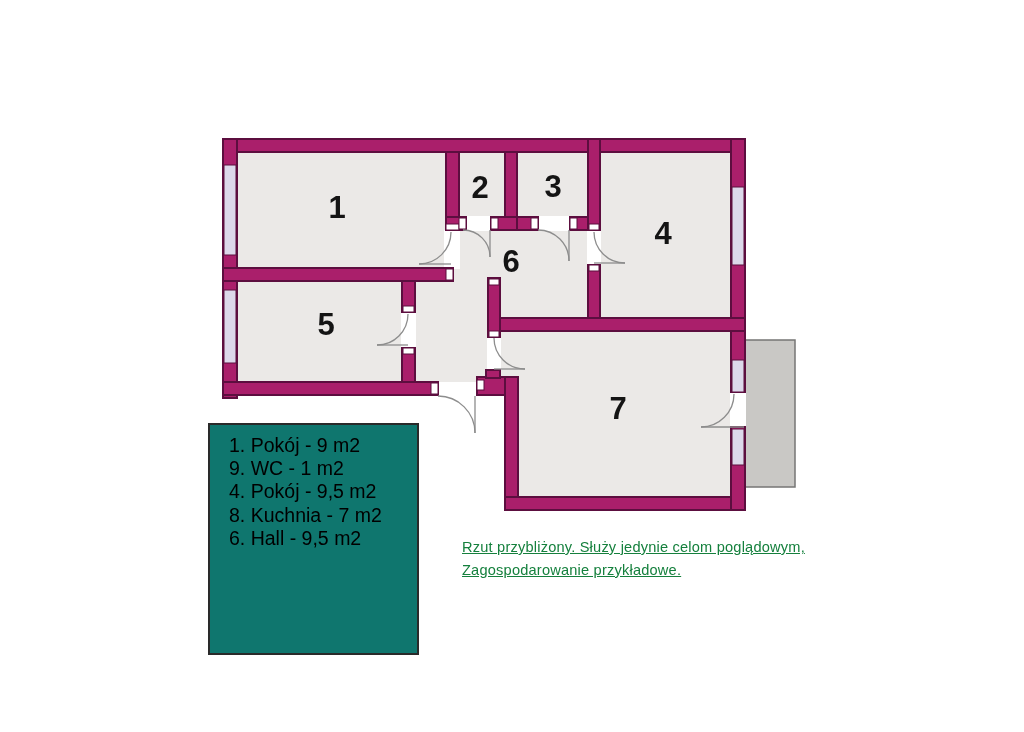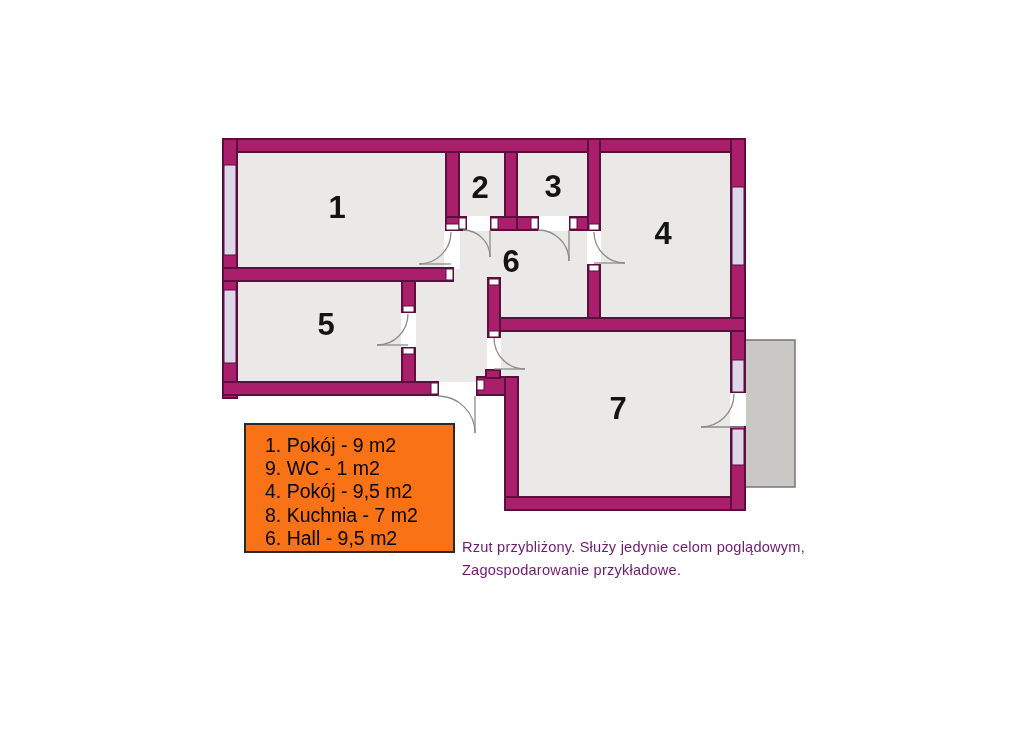--- a/index.html
+++ b/index.html
@@ -14,31 +14,30 @@
   .wall{fill:var(--wall,#AA1F6B);stroke:var(--wall-edge,#5C0E3F);stroke-width:2;}
   .floor{fill:var(--floor,#EBE9E7);stroke:none;}
   .gap{fill:var(--background,#fff);stroke:none;}
   .window{fill:var(--window,#DCD8EA);stroke:var(--wall-edge,#5C0E3F);stroke-width:1;}
   .jamb{fill:#ffffff;stroke:var(--wall-edge,#5C0E3F);stroke-width:1;}
   .arc{fill:none;stroke:var(--door-arc,#8d8d8d);stroke-width:1.3;}
   .leaf{stroke:var(--door-arc,#8d8d8d);stroke-width:1.3;}
   .balcony{fill:var(--balcony,#C9C8C5);stroke:var(--balcony-edge,#767674);stroke-width:1.5;}
   .room-label{font-family:"Liberation Sans",sans-serif;font-weight:bold;font-size:31px;fill:var(--text,#141414);text-anchor:middle;}
   .legend{
-    position:absolute;left:208px;top:423px;width:211px;height:130px;
-    background:#f97316;border:2px solid #2a2a2a;box-sizing:border-box;
+    position:absolute;left:208px;top:423px;width:211px;height:232px;
+    background:#0f766e;border:2px solid #2a2a2a;box-sizing:border-box;
     padding:9px 0 0 19px;
     font-size:19.5px;line-height:23.2px;color:#000;
     white-space:nowrap;
-    margin-left:36px;
   }
   .disclaimer{
     position:absolute;left:462px;top:536px;
-    font-size:14.6px;line-height:22.6px;color:#701a75;
-    white-space:nowrap;letter-spacing:0.2px;
+    font-size:14.6px;line-height:22.6px;color:#15803d;
+    white-space:nowrap;letter-spacing:0.2px;text-decoration:underline;
   }
 </style>
 </head>
 <body>
 
 <div class="stage">
 
   <svg width="1024" height="732" viewBox="0 0 1024 732">
 
     <rect class="balcony" x="743" y="340" width="52" height="147"></rect>

